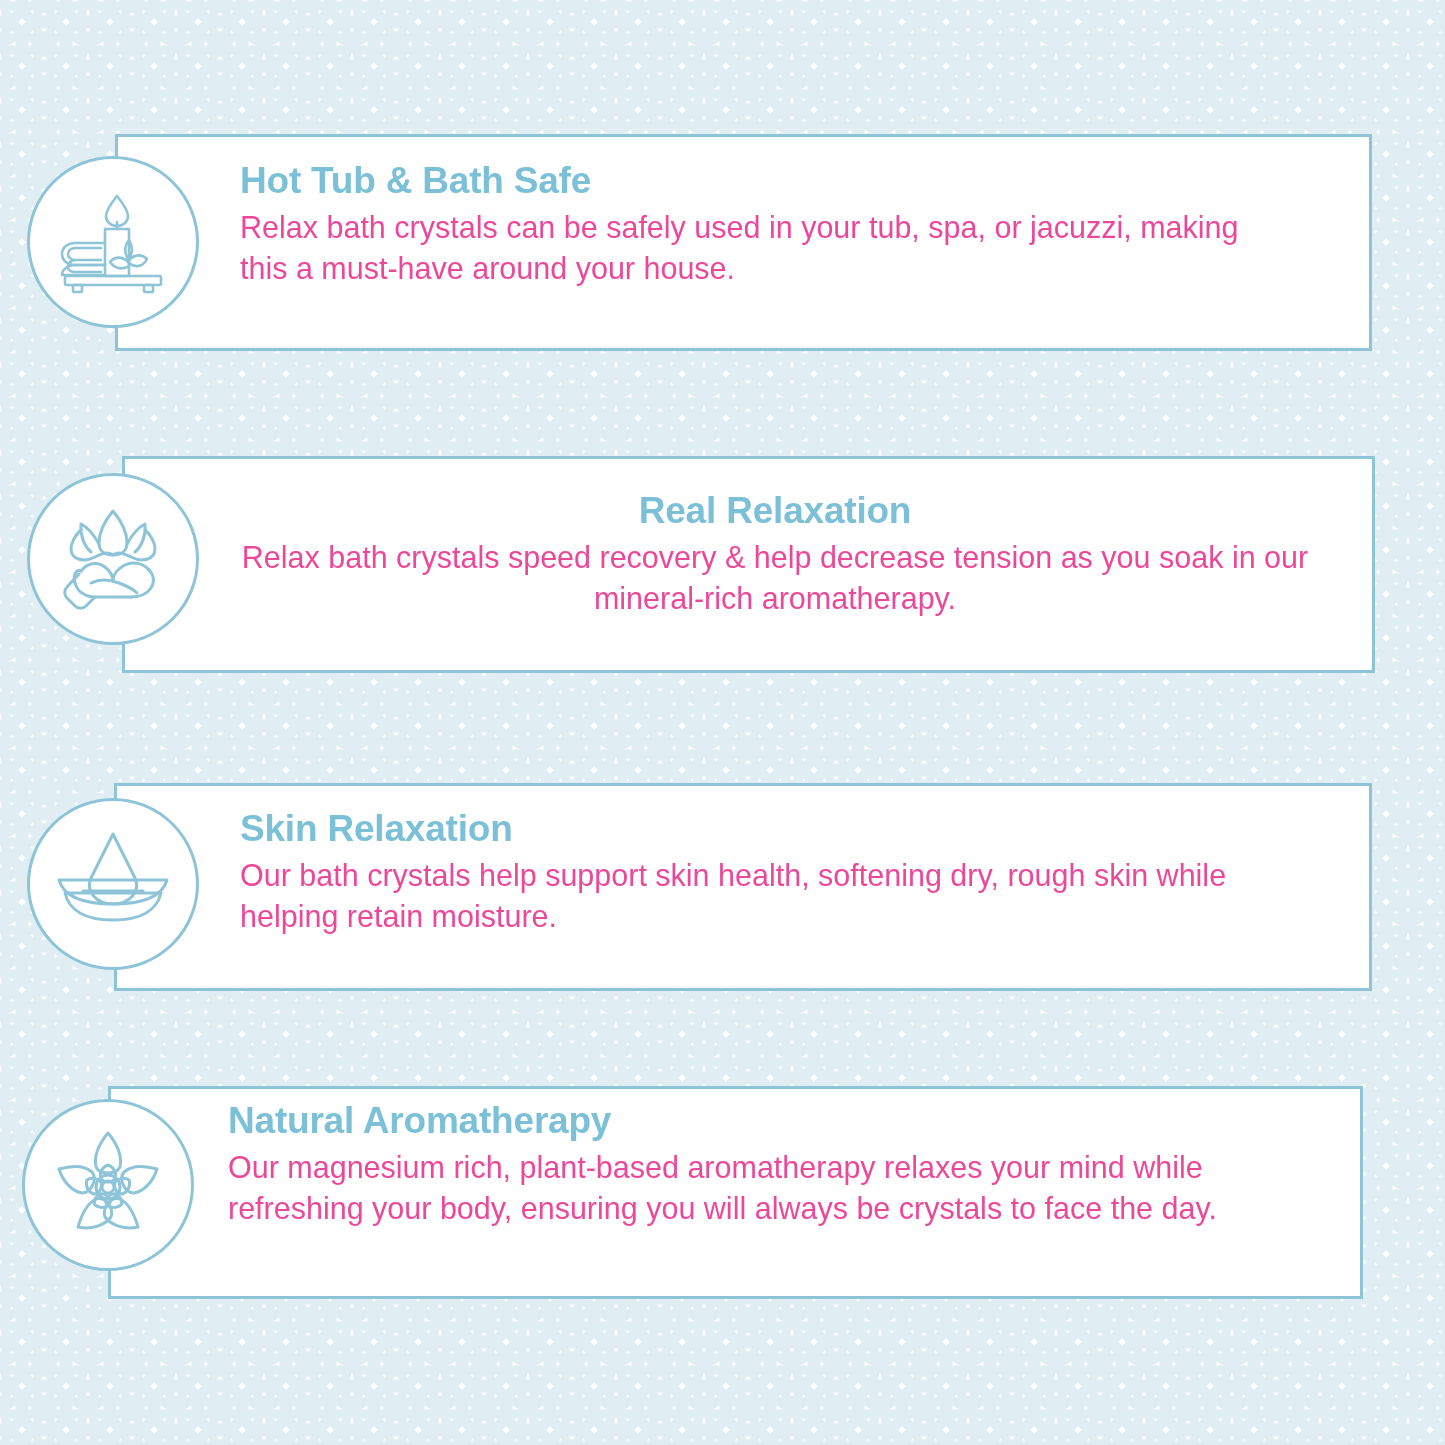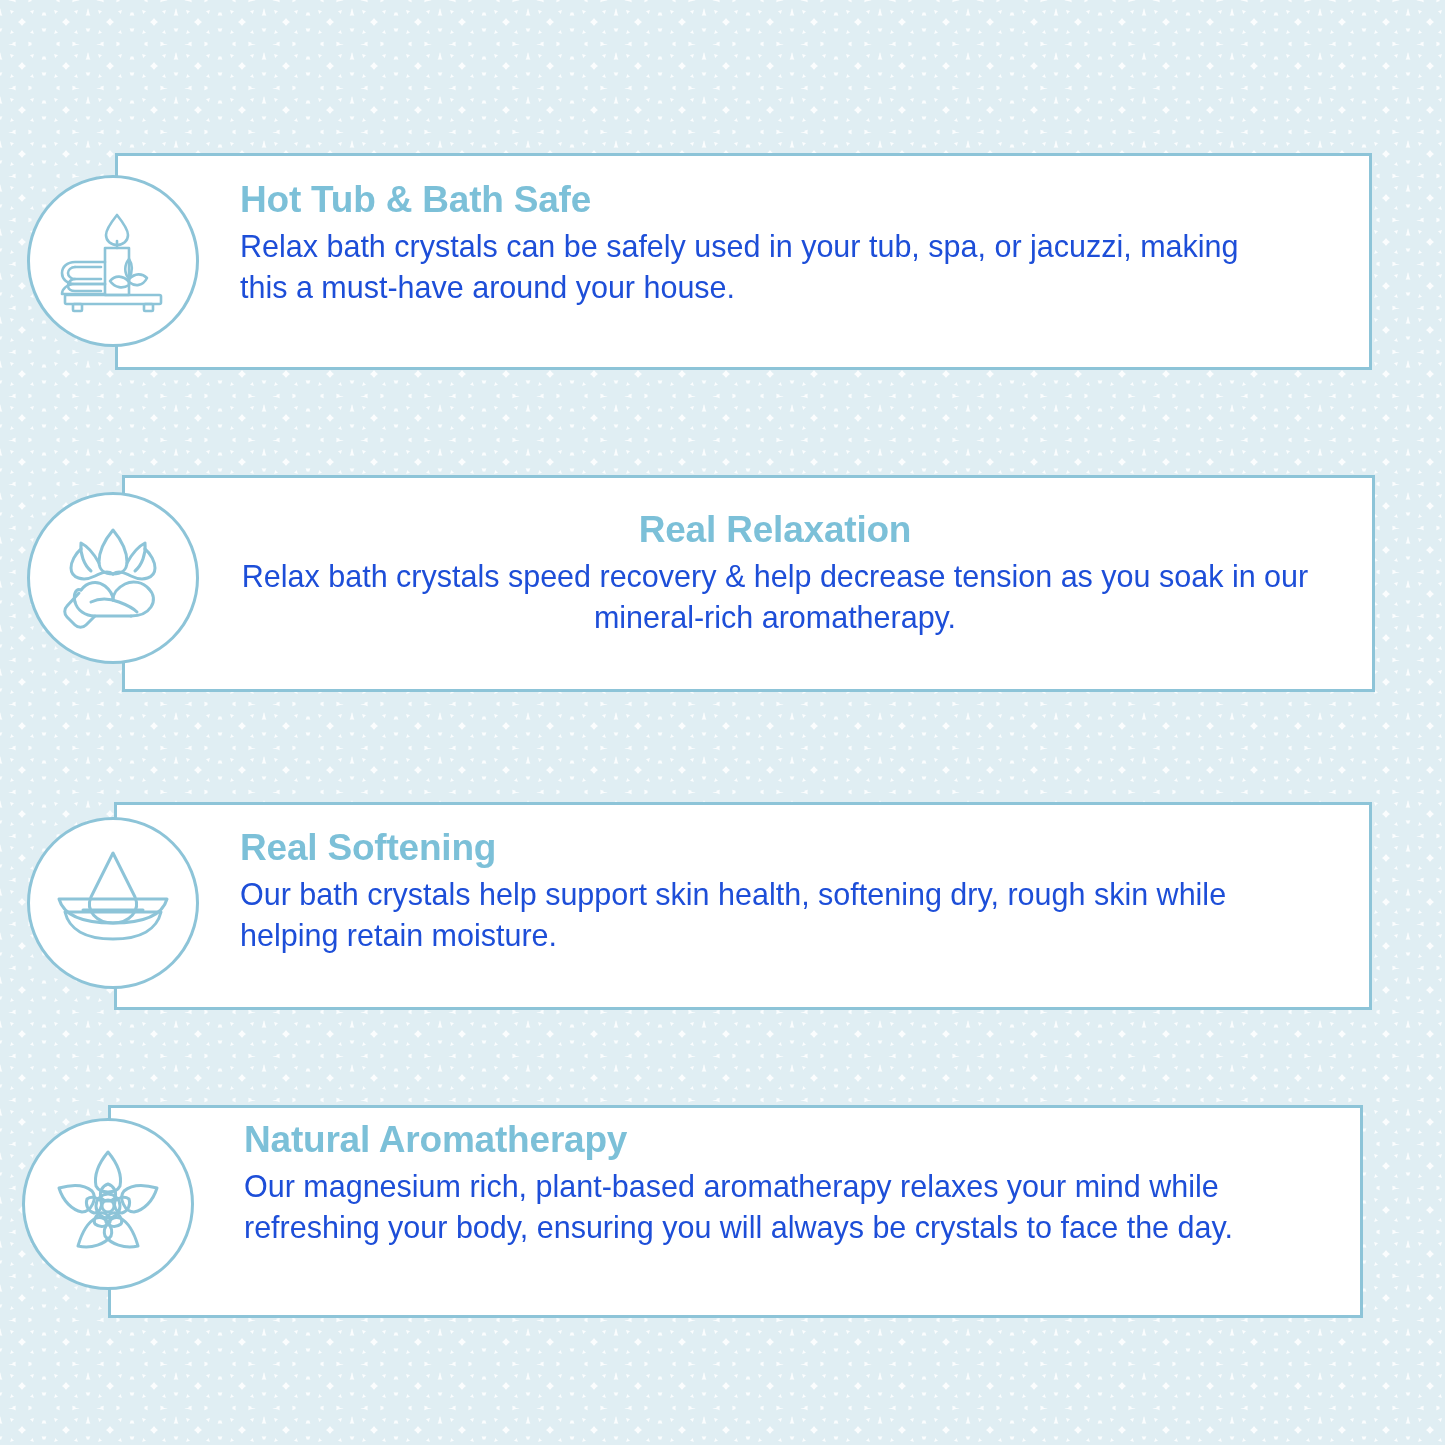--- a/index.html
+++ b/index.html
@@ -24,21 +24,20 @@
     z-index: 0;
   }
 
   
   #cards {
     position: absolute;
     left: 0; top: 0;
     width: 1445px;
     height: 1087px;
     z-index: 2;
-    margin-top: 19px;
   }
 
   .card {
     position: absolute;
     box-sizing: border-box;
     background: #ffffff;
     border: 3px solid #8dc4d8;
   }
 
   .card-text {
@@ -52,21 +51,21 @@
     color: #7cc0d8;
     line-height: 1.0;
     letter-spacing: -0.2px;
     margin: 0 0 8px 0;
     white-space: nowrap;
   }
 
   .card-body {
     font-size: 30.5px;
     font-weight: normal;
-    color: #1d4ed8;
+    color: #ec4899;
     line-height: 1.33;
     margin: 0;
   }
 
   
   .icon-circle {
     position: absolute;
     width: 172px;
     height: 172px;
     border-radius: 50%;
@@ -84,21 +83,21 @@
 
   
   #card-1 { left: 115px;  top: 134px;  width: 1257px; height: 217px; }
   #card-2 { left: 122px;  top: 456px;  width: 1253px; height: 217px; }
   #card-3 { left: 114px;  top: 783px;  width: 1258px; height: 208px; }
   #card-4 { left: 108px;  top: 1086px; width: 1255px; height: 213px; }
 
   #text-1 { left: 240px; top: 162px; width: 1000px; }
   #text-2 { left: 240px; top: 492px; width: 1070px; text-align: center; }
   #text-3 { left: 240px; top: 810px; width: 1000px; }
-  #text-4 { left: 244px; top: 1102px; width: 1030px; }
+  #text-4 { left: 228px; top: 1102px; width: 1030px; }
 
   #icon-1 { left: 27px;  top: 156px; }
   #icon-2 { left: 27px;  top: 473px; }
   #icon-3 { left: 27px;  top: 798px; }
   #icon-4 { left: 22px;  top: 1099px; }
 </style>
 </head>
 <body>
 
 <svg id="bg-pattern" viewBox="0 0 1445 1445" width="1445" height="1445" xmlns="http://www.w3.org/2000/svg">
@@ -190,21 +189,21 @@
 
         <path d="M40 86 C 48 82, 58 82, 68 86 C 76 89, 82 92, 86 96"></path>
 
         <path d="M28 77 L16 90 C 13 93, 13 98, 16 101 L24 109 C 27 112, 32 112, 35 109 L44 100"></path>
       </g>
     </svg>
   </div>
 
   <div class="card" id="card-3"></div>
   <div class="card-text" id="text-3">
-    <div class="card-title">Real Softening</div>
+    <div class="card-title">Skin Relaxation</div>
     <div class="card-body">Our bath crystals help support skin health, softening dry, rough skin while helping retain moisture.</div>
   </div>
   <div class="icon-circle" id="icon-3">
     <svg width="124" height="124" viewBox="0 0 124 124" xmlns="http://www.w3.org/2000/svg">
       <g fill="none" stroke="#8dc4d8" stroke-width="3" stroke-linejoin="round" stroke-linecap="round">
 
         <path d="M62 12 L40 56 C 34 70, 46 82, 62 82 C 78 82, 90 70, 84 56 Z"></path>
 
         <path d="M8 58 C 24 58, 100 58, 116 58 C 112 72, 96 82, 62 82 C 28 82, 12 72, 8 58 Z"></path>
 

